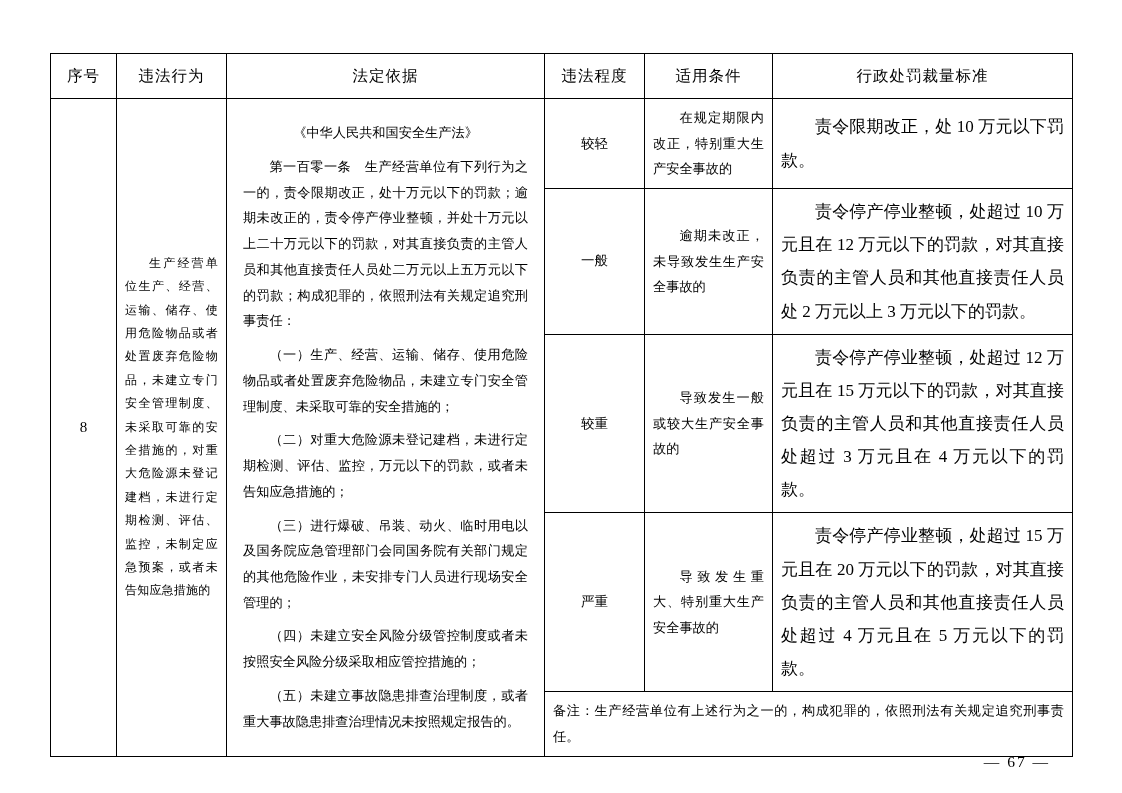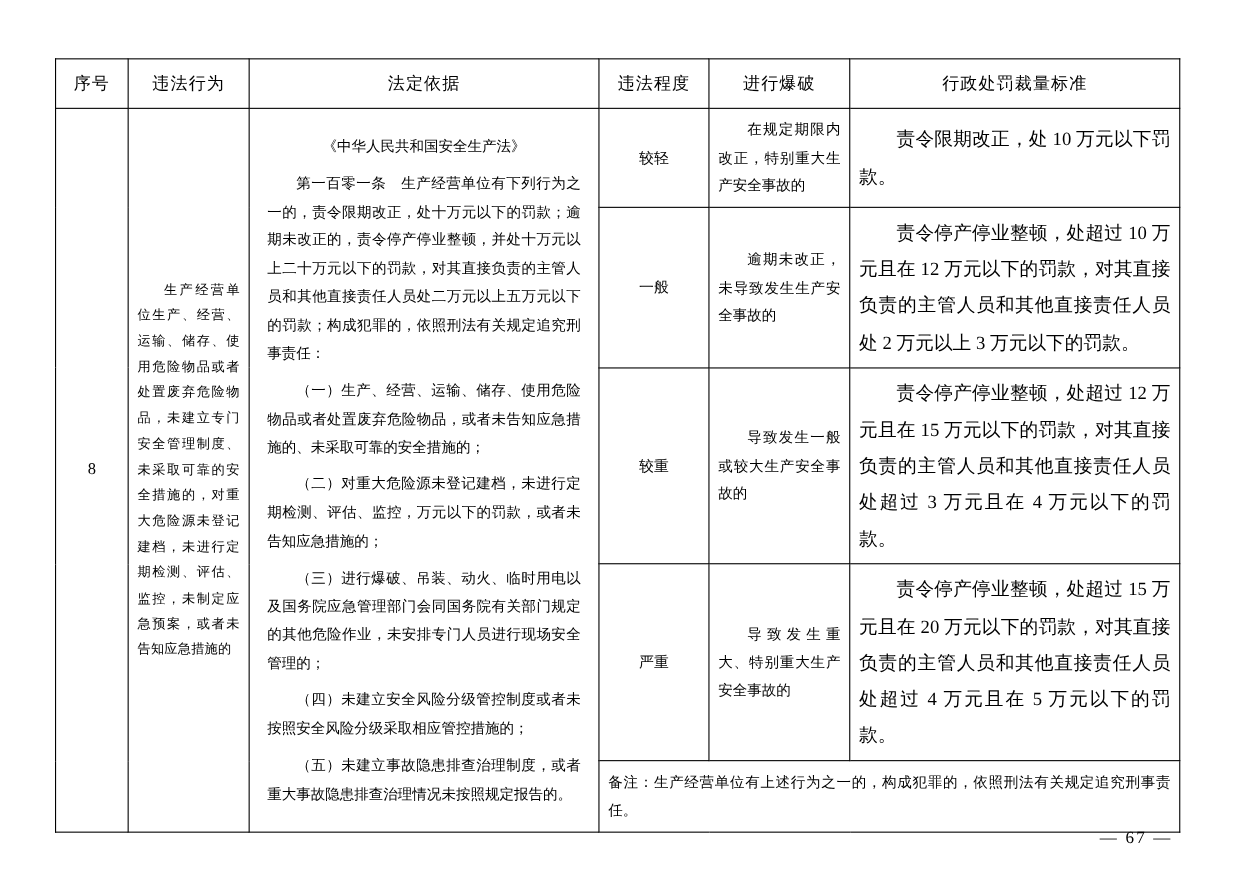--- a/index.html
+++ b/index.html
@@ -103,21 +103,21 @@
   }
   td.cell-note {
     font-size: 13.2px;
     line-height: 1.95;
     text-align: justify;
     text-justify: inter-ideograph;
     padding: 10px 8px;
   }
   .page-number {
     position: absolute;
-    right: 56px;
+    right: 72px;
     bottom: 22px;
     font-size: 15.5px;
     letter-spacing: 2px;
     font-family: "Liberation Serif", serif;
   }
 </style>
 </head>
 <body>
 
 <div class="page">
@@ -130,34 +130,34 @@
         <col class="col-deg">
         <col class="col-cond">
         <col class="col-std">
       </colgroup>
       <thead>
         <tr>
           <td>序号</td>
           <td>违法行为</td>
           <td>法定依据</td>
           <td>违法程度</td>
-          <td>进行爆破</td>
+          <td>适用条件</td>
           <td>行政处罚裁量标准</td>
         </tr>
       </thead>
       <tbody>
         <tr>
           <td class="cell-no" rowspan="5">8</td>
           <td class="cell-act" rowspan="5">
             <span class="indent">生产经营单位生产、经营、运输、储存、使用危险物品或者处置废弃危险物品，未建立专门安全管理制度、未采取可靠的安全措施的，对重大危险源未登记建档，未进行定期检测、评估、监控，未制定应急预案，或者未告知应急措施的</span>
           </td>
           <td class="cell-basis" rowspan="5">
             <p class="center">《中华人民共和国安全生产法》</p>
             <p class="ind">第一百零一条　生产经营单位有下列行为之一的，责令限期改正，处十万元以下的罚款；逾期未改正的，责令停产停业整顿，并处十万元以上二十万元以下的罚款，对其直接负责的主管人员和其他直接责任人员处二万元以上五万元以下的罚款；构成犯罪的，依照刑法有关规定追究刑事责任：</p>
-            <p class="ind">（一）生产、经营、运输、储存、使用危险物品或者处置废弃危险物品，或者未告知应急措施的、未采取可靠的安全措施的；</p>
+            <p class="ind">（一）生产、经营、运输、储存、使用危险物品或者处置废弃危险物品，未建立专门安全管理制度、未采取可靠的安全措施的；</p>
             <p class="ind">（二）对重大危险源未登记建档，未进行定期检测、评估、监控，万元以下的罚款，或者未告知应急措施的；</p>
             <p class="ind">（三）进行爆破、吊装、动火、临时用电以及国务院应急管理部门会同国务院有关部门规定的其他危险作业，未安排专门人员进行现场安全管理的；</p>
             <p class="ind">（四）未建立安全风险分级管控制度或者未按照安全风险分级采取相应管控措施的；</p>
             <p class="ind">（五）未建立事故隐患排查治理制度，或者重大事故隐患排查治理情况未按照规定报告的。</p>
           </td>
           <td class="cell-deg">较轻</td>
           <td class="cell-cond">
             <span class="ind">在规定期限内改正，特别重大生产安全事故的</span>
           </td>
           <td class="cell-std">

